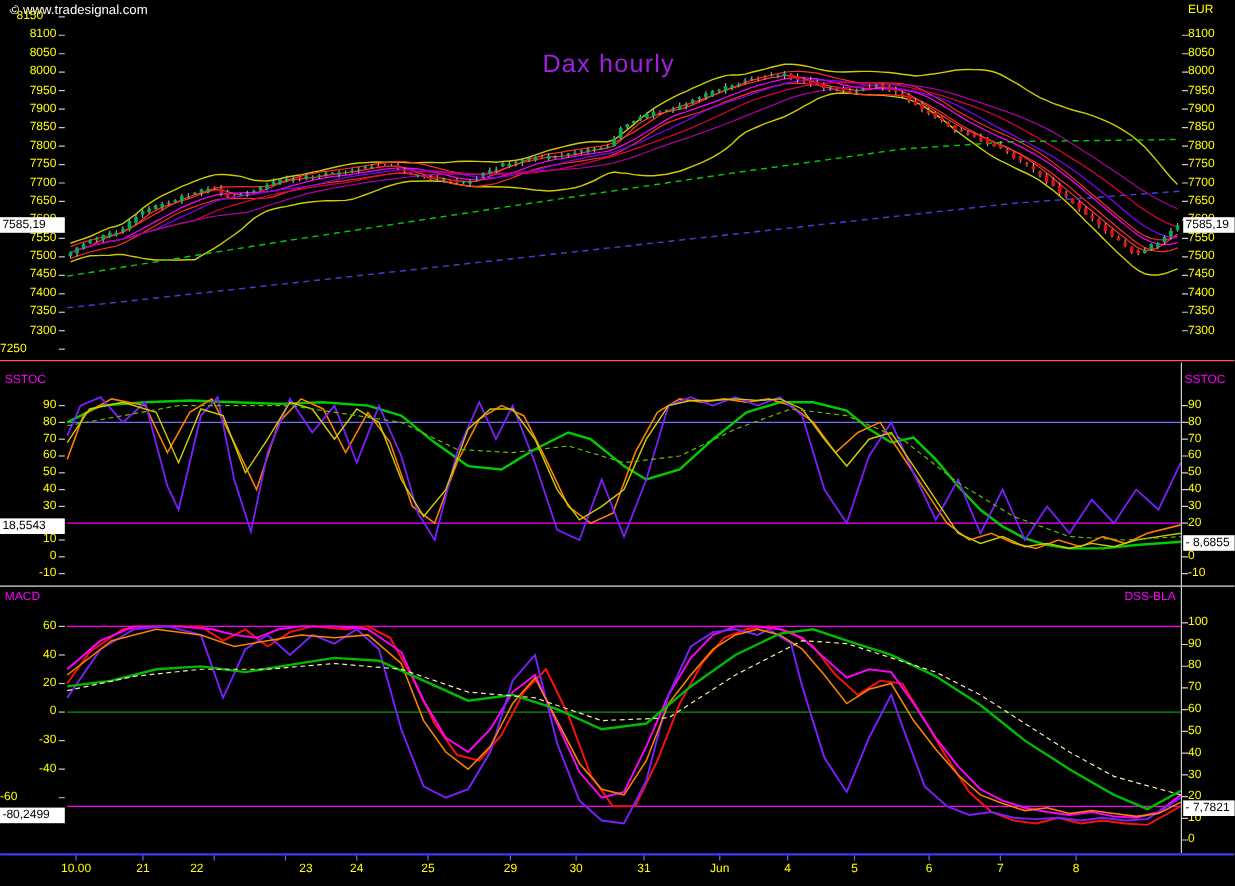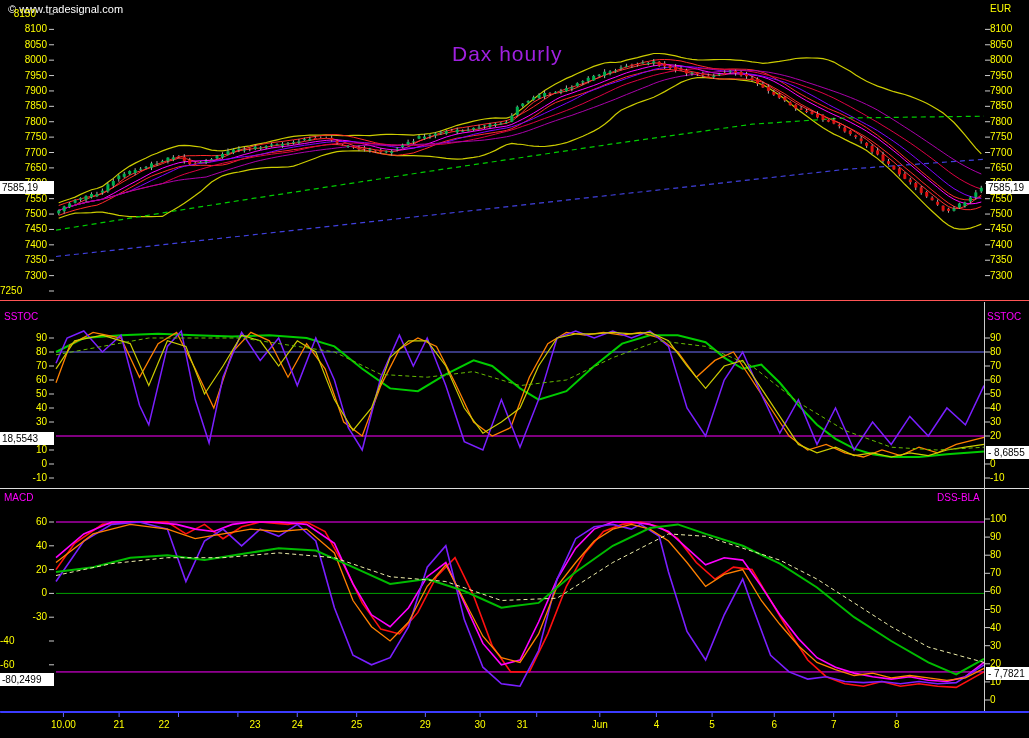--- a/index.html
+++ b/index.html
@@ -572,42 +572,42 @@
       <span class="tick-lbl" style="left: 990px; top: 402px;">40</span>
       <span class="tick-lbl" style="left: 990px; top: 416px;">30</span>
       <span class="tick-lbl" style="left: 990px; top: 430px;">20</span>
       <span class="tick-lbl" style="left: 990px; top: 458px;">0</span>
       <span class="tick-lbl" style="left: 990px; top: 472px;">-10</span>
       <span class="tick-lbl" style="left: 0px; width: 47px; text-align: right; top: 516px;">60</span>
       <span class="tick-lbl" style="left: 0px; width: 47px; text-align: right; top: 539.8px;">40</span>
       <span class="tick-lbl" style="left: 0px; width: 47px; text-align: right; top: 563.6px;">20</span>
       <span class="tick-lbl" style="left: 0px; width: 47px; text-align: right; top: 587.4px;">0</span>
       <span class="tick-lbl" style="left: 0px; width: 47px; text-align: right; top: 611.2px;">-30</span>
-      <span class="tick-lbl" style="left: 0px; width: 47px; text-align: left; top: 635px;">-40</span>
+      <span class="tick-lbl" style="left: 0px; width: 47px; text-align: right; top: 635px;">-40</span>
       <span class="tick-lbl" style="left: 0px; width: 47px; text-align: left; top: 658.8px;">-60</span>
       <span class="tick-lbl" style="left: 990px; top: 513px;">100</span>
       <span class="tick-lbl" style="left: 990px; top: 531.1px;">90</span>
       <span class="tick-lbl" style="left: 990px; top: 549.2px;">80</span>
       <span class="tick-lbl" style="left: 990px; top: 567.3px;">70</span>
       <span class="tick-lbl" style="left: 990px; top: 585.4px;">60</span>
       <span class="tick-lbl" style="left: 990px; top: 603.5px;">50</span>
       <span class="tick-lbl" style="left: 990px; top: 621.6px;">40</span>
       <span class="tick-lbl" style="left: 990px; top: 639.7px;">30</span>
       <span class="tick-lbl" style="left: 990px; top: 657.8px;">20</span>
       <span class="tick-lbl" style="left: 990px; top: 675.9px;">10</span>
       <span class="tick-lbl" style="left: 990px; top: 694px;">0</span>
       <span class="tick-lbl" style="left: 43.424px; width: 40px; text-align: center; top: 719px;">10.00</span>
       <span class="tick-lbl" style="left: 99.104px; width: 40px; text-align: center; top: 719px;">21</span>
       <span class="tick-lbl" style="left: 158.496px; width: 40px; text-align: left; top: 719px;">22</span>
       <span class="tick-lbl" style="left: 235px; width: 40px; text-align: center; top: 719px;">23</span>
       <span class="tick-lbl" style="left: 277.28px; width: 40px; text-align: center; top: 719px;">24</span>
       <span class="tick-lbl" style="left: 336.672px; width: 40px; text-align: center; top: 719px;">25</span>
       <span class="tick-lbl" style="left: 405.344px; width: 40px; text-align: center; top: 719px;">29</span>
       <span class="tick-lbl" style="left: 460.096px; width: 40px; text-align: center; top: 719px;">30</span>
-      <span class="tick-lbl" style="left: 516.704px; width: 40px; top: 719px;">31</span>
+      <span class="tick-lbl" style="left: 516.704px; width: 40px; text-align: center; top: 719px;">31</span>
       <span class="tick-lbl" style="left: 579.808px; width: 40px; text-align: center; top: 719px;">Jun</span>
       <span class="tick-lbl" style="left: 636.416px; width: 40px; text-align: center; top: 719px;">4</span>
       <span class="tick-lbl" style="left: 692.096px; width: 40px; text-align: center; top: 719px;">5</span>
       <span class="tick-lbl" style="left: 754.272px; width: 40px; text-align: center; top: 719px;">6</span>
       <span class="tick-lbl" style="left: 813.664px; width: 40px; text-align: center; top: 719px;">7</span>
       <span class="tick-lbl" style="left: 876.768px; width: 40px; text-align: center; top: 719px;">8</span>
     </div>
 </div>
 
 </body></html>

